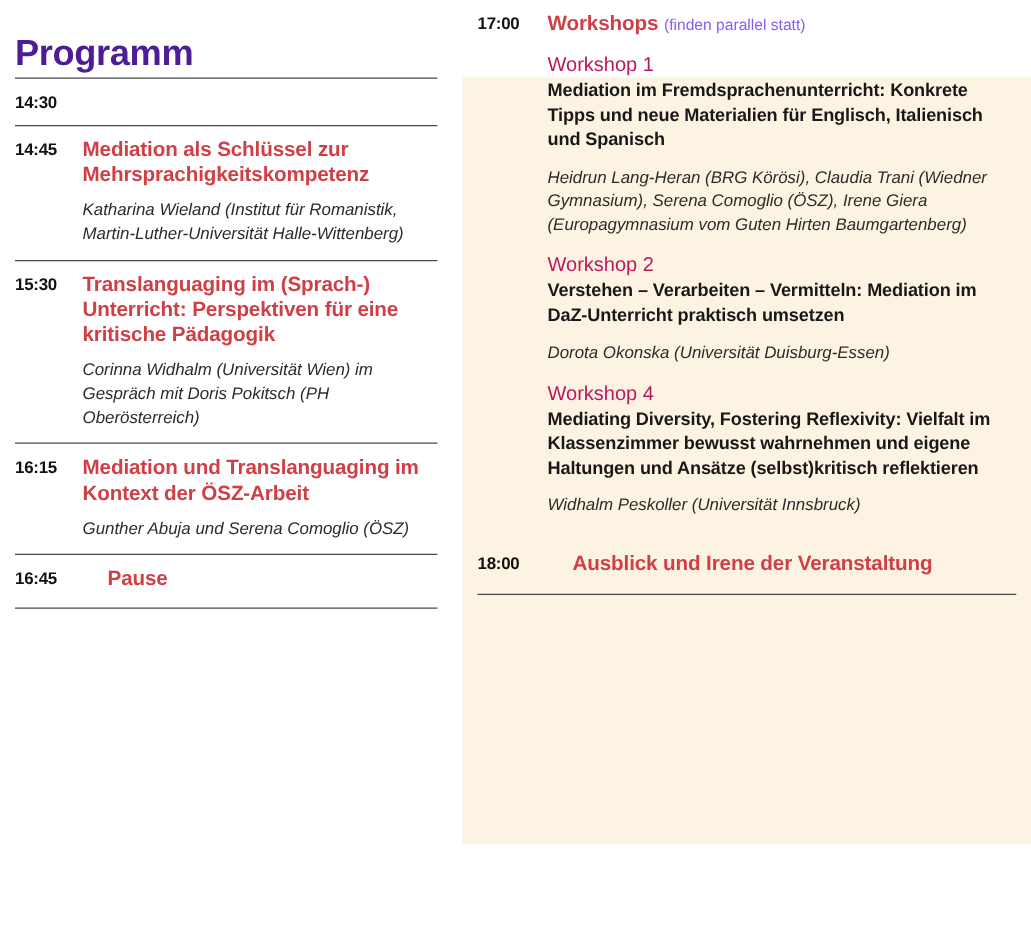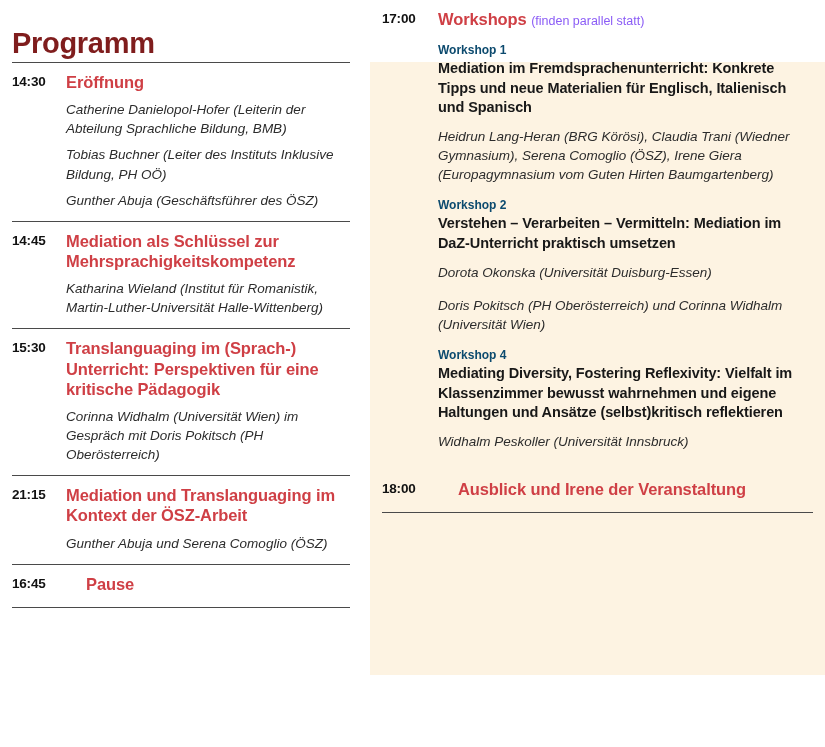--- a/index.html
+++ b/index.html
@@ -22,21 +22,21 @@
   }
 
   
   .page-title {
     position: absolute;
     left: 12px;
     top: 8px;
     font-size: 29px;
     font-weight: bold;
     letter-spacing: -0.3px;
-    color: #7f1d1d;
+    color: #4c1d95;
   }
 
   
   .col {
     position: absolute;
     top: 0;
     box-sizing: border-box;
   }
   .col-left {
     left: 0;
@@ -111,23 +111,23 @@
     margin: 8px 0 0 0;
   }
   .speaker.tight { margin-top: 7px; }
 
   
   .workshop {
     margin: 14px 0 0 0;
   }
   .workshop:first-child { margin-top: 12px; }
   .workshop-label {
-    font-size: 12px;
-    font-weight: bold;
-    color: #0c4a6e;
+    font-size: 16px;
+    font-weight: normal;
+    color: #be185d;
     line-height: 1.25;
     margin-bottom: 1px;
   }
   .workshop-title {
     font-size: 14.5px;
     font-weight: bold;
     color: #181818;
     line-height: 1.35;
     letter-spacing: -0.1px;
   }
@@ -142,46 +142,40 @@
 
   <h1 class="page-title">Programm</h1>
 
   <div class="cream-panel"></div>
 
   <div class="col col-left">
     <div class="col-inner">
 
       <div class="row rule-top">
         <div class="time">14:30</div>
-        <div class="row-body">
-          <div class="session-title">Eröffnung</div>
-          <div class="speaker">Catherine Danielopol-Hofer (Leiterin der Abteilung Sprachliche Bildung, BMB)</div>
-          <div class="speaker tight">Tobias Buchner (Leiter des Instituts Inklusive Bildung, PH OÖ)</div>
-          <div class="speaker tight">Gunther Abuja (Geschäftsführer des ÖSZ)</div>
-        </div>
       </div>
 
       <div class="row rule-top">
         <div class="time">14:45</div>
         <div class="row-body">
           <div class="session-title">Mediation als Schlüssel zur Mehrsprachigkeitskompetenz</div>
           <div class="speaker">Katharina Wieland (Institut für Romanistik, Martin-Luther-Universität Halle-Wittenberg)</div>
         </div>
       </div>
 
       <div class="row rule-top">
         <div class="time">15:30</div>
         <div class="row-body">
           <div class="session-title">Translanguaging im (Sprach-) Unterricht: Perspektiven für eine kritische Pädagogik</div>
           <div class="speaker">Corinna Widhalm (Universität Wien) im Gespräch mit Doris Pokitsch (PH Oberösterreich)</div>
         </div>
       </div>
 
       <div class="row rule-top">
-        <div class="time">21:15</div>
+        <div class="time">16:15</div>
         <div class="row-body">
           <div class="session-title">Mediation und Translanguaging im Kontext der ÖSZ-Arbeit</div>
           <div class="speaker">Gunther Abuja und Serena Comoglio (ÖSZ)</div>
         </div>
       </div>
 
       <div class="row rule-top rule-bottom">
         <div class="time">16:45</div>
         <div class="row-body">
           <div class="session-title">Pause</div>
@@ -208,21 +202,20 @@
             <div class="speaker">Heidrun Lang-Heran (BRG Körösi), Claudia Trani (Wiedner Gymnasium), Serena Comoglio (ÖSZ), Irene Giera (Europagymnasium vom Guten Hirten Baumgartenberg)</div>
           </div>
 
           <div class="workshop">
             <div class="workshop-label">Workshop 2</div>
             <div class="workshop-title">Verstehen – Verarbeiten – Vermitteln: Mediation im DaZ-Unterricht praktisch umsetzen</div>
             <div class="speaker">Dorota Okonska (Universität Duisburg-Essen)</div>
           </div>
 
           <div class="workshop">
-            <div class="speaker">Doris Pokitsch (PH Oberösterreich) und Corinna Widhalm (Universität Wien)</div>
           </div>
 
           <div class="workshop">
             <div class="workshop-label">Workshop 4</div>
             <div class="workshop-title">Mediating Diversity, Fostering Reflexivity: Vielfalt im Klassenzimmer bewusst wahrnehmen und eigene Haltungen und Ansätze (selbst)kritisch reflektieren</div>
             <div class="speaker">Widhalm Peskoller (Universität Innsbruck)</div>
           </div>
 
           <div class="right-pad-bottom"></div>
         </div>

